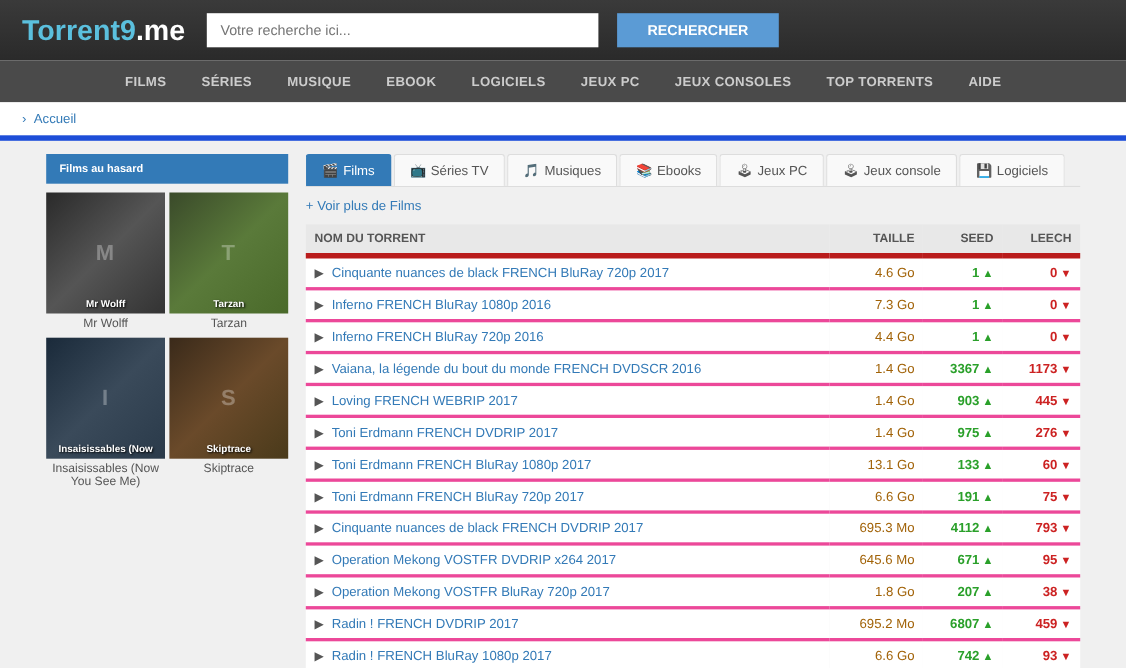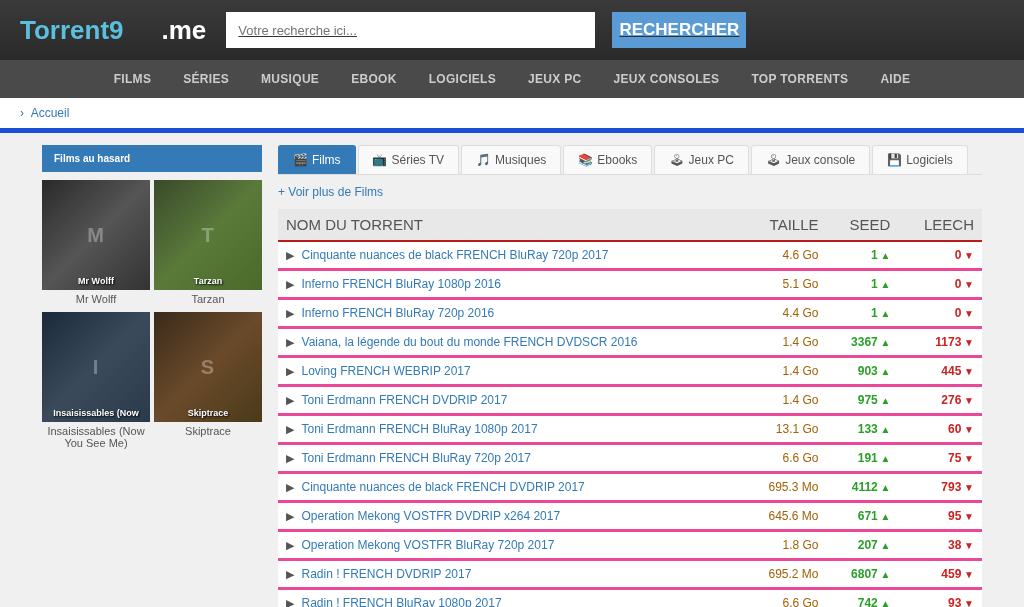--- a/index.html
+++ b/index.html
@@ -19,21 +19,20 @@
       color: #fff;
       text-decoration: none;
       white-space: nowrap;
     }
     #logo span { color: #5bc0de; text-align: center; }
     #search-form {
       flex: 1;
       display: flex;
       gap: 17px;
       max-width: 520px;
-      text-decoration: underline;
     }
     #search-input {
       flex: 1;
       padding: 8px 12px;
       border: none;
       font-size: 13px;
       outline: none;
     }
     #search-button {
       padding: 8px 18px;
@@ -165,24 +164,24 @@
       width: 100%;
       border-collapse: collapse;
       font-size: 12px;
     }
     #torrent-table thead tr {
       background: #e8e8e8;
     }
     #torrent-table thead th {
       padding: 7px 8px;
       text-align: left;
-      font-size: 15px;
-      font-weight: normal;
+      font-size: 11px;
+      font-weight: bold;
       color: #555;
-      border-bottom: 2px solid #b91c1c;
+      border-bottom: 5px solid #b91c1c;
       text-transform: uppercase;
     }
     #torrent-table thead th.right { text-align: right; }
     #torrent-table tbody tr {
       background: #fff;
       border-bottom: 3px solid #ec4899;
     }
     #torrent-table tbody td {
       padding: 6px 8px;
       vertical-align: middle;
@@ -236,25 +235,25 @@
       font-weight: bold;
       color: rgba(255,255,255,0.3);
       letter-spacing: 1px;
     }
   </style>
 </head>
 <body>
 
 <div id="header">
   <a id="logo">
-    <span style="color:#5bc0de;">Torrent9</span><span style="color:#fff;margin-left:38px;">.me</span>
+    <span style="color:#5bc0de;">Torrent9</span><span style="color:#fff;">.me</span>
   </a>
   <div id="search-form">
     <input type="text" id="search-input" style="flex: 1 1 0%; padding: 8px 12px; border: none; font-size: 13px; outline: none;" placeholder="Votre recherche ici...">
-    <button id="search-button" style="padding:8px 7px;background:#5b9bd5;color:#fff;border:none;font-size:17px;font-weight:bold;cursor:pointer;">RECHERCHER</button>
+    <button id="search-button" style="padding:8px 28px;background:#5b9bd5;color:#fff;border:none;font-size:13px;font-weight:bold;cursor:pointer;">RECHERCHER</button>
   </div>
 </div>
 
 <div id="nav">
     <div class="nav-item">FILMS</div>
     <div class="nav-item">SÉRIES</div>
     <div class="nav-item">MUSIQUE</div>
     <div class="nav-item">EBOOK</div>
     <div class="nav-item">LOGICIELS</div>
     <div class="nav-item">JEUX PC</div>
@@ -350,21 +349,21 @@
         </thead>
       <tbody id="table-body">
           <tr>
             <td><span class="film-icon">▶ </span><span class="torrent-name">Cinquante nuances de black FRENCH BluRay 720p 2017</span></td>
             <td class="td-size">4.6 Go</td>
             <td class="td-seed">1<span class="arrow-up"> ▲</span></td>
             <td class="td-leech">0<span class="arrow-down"> ▼</span></td>
           </tr>
           <tr>
             <td><span class="film-icon">▶ </span><span class="torrent-name">Inferno FRENCH BluRay 1080p 2016</span></td>
-            <td class="td-size">5.1 Go</td>
+            <td class="td-size">7.3 Go</td>
             <td class="td-seed">1<span class="arrow-up"> ▲</span></td>
             <td class="td-leech">0<span class="arrow-down"> ▼</span></td>
           </tr>
           <tr>
             <td><span class="film-icon">▶ </span><span class="torrent-name">Inferno FRENCH BluRay 720p 2016</span></td>
             <td class="td-size">4.4 Go</td>
             <td class="td-seed">1<span class="arrow-up"> ▲</span></td>
             <td class="td-leech">0<span class="arrow-down"> ▼</span></td>
           </tr>
           <tr>

